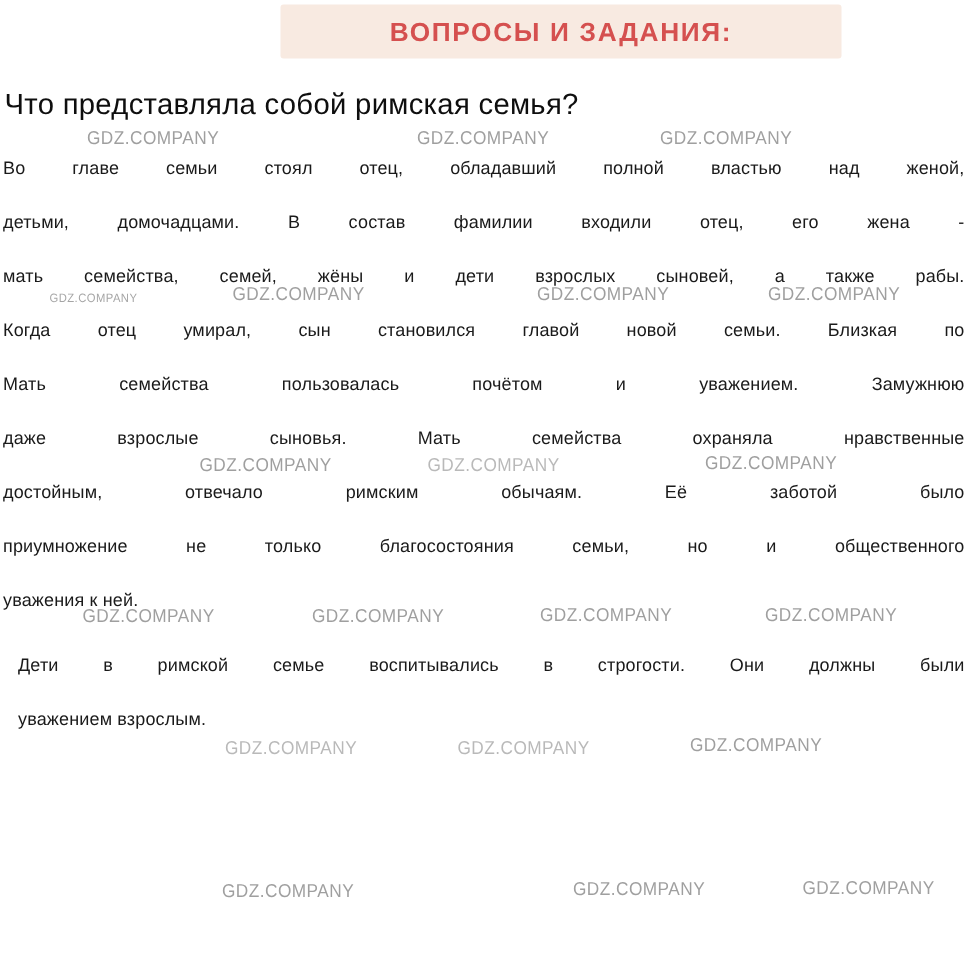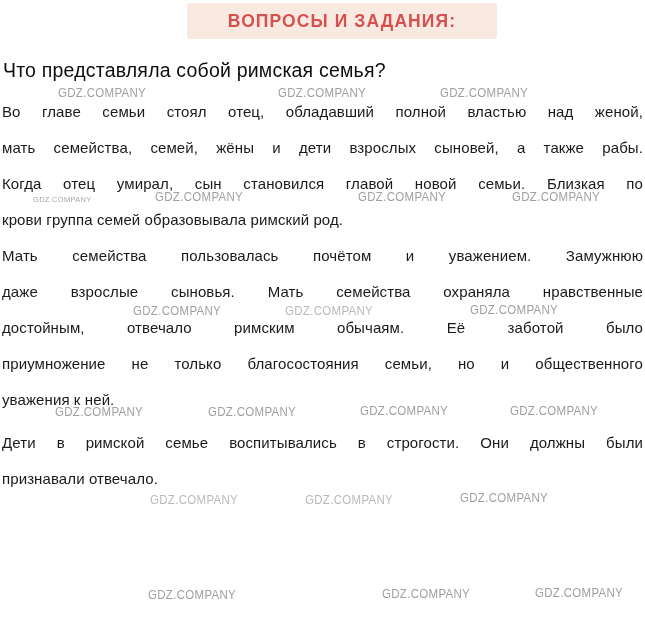--- a/index.html
+++ b/index.html
@@ -9,21 +9,21 @@
     height: 640px;
     background: #ffffff;
     overflow: hidden;
     font-family: "Liberation Sans", sans-serif;
   }
   
   .badge {
     position: absolute;
     left: 187px;
     top: 3px;
-    width: 310px;
+    width: 374px;
     height: 36px;
     background: #f8eae1;
     border-radius: 2px;
     display: flex;
     align-items: center;
     justify-content: center;
   }
   .badge-label {
     color: #d5504f;
     font-weight: bold;
@@ -44,25 +44,25 @@
     letter-spacing: 0.2px;
     white-space: nowrap;
   }
   
   .body {
     position: absolute;
     left: 2px;
     top: 94px;
     width: 641px;
     color: #1a1a1a;
-    font-size: 15px;
+    font-size: 12px;
     letter-spacing: 0.1px;
   }
   .para { margin: 0; }
-  .para-3 { margin-top: 7px; }
+  .para-3 { margin-top: 7px; margin-left: 10px; }
   .line {
     height: 36px;
     line-height: 36px;
   }
   .line.j {
     text-align: justify;
     text-align-last: justify;
   }
   .line.last { text-align: left; }
   
@@ -86,34 +86,34 @@
 
   <div class="badge">
     <span class="badge-label">ВОПРОСЫ И ЗАДАНИЯ:</span>
   </div>
 
   <h1 class="title">Что представляла собой римская семья?</h1>
 
   <div class="body">
     <div class="para">
       <div class="line j">Во главе семьи стоял отец, обладавший полной властью над женой,</div>
+      <div class="line j">детьми, домочадцами. В состав фамилии входили отец, его жена -</div>
       <div class="line j">мать семейства, семей, жёны и дети взрослых сыновей, а также рабы.</div>
       <div class="line j">Когда отец умирал, сын становился главой новой семьи. Близкая по</div>
-      <div class="line last">крови группа семей образовывала римский род.</div>
     </div>
     <div class="para">
       <div class="line j">Мать семейства пользовалась почётом и уважением. Замужнюю</div>
       <div class="line j">даже взрослые сыновья. Мать семейства охраняла нравственные</div>
       <div class="line j">достойным, отвечало римским обычаям. Её заботой было</div>
       <div class="line j">приумножение не только благосостояния семьи, но и общественного</div>
       <div class="line last">уважения к ней.</div>
     </div>
     <div class="para para-3">
       <div class="line j">Дети в римской семье воспитывались в строгости. Они должны были</div>
-      <div class="line last">признавали отвечало.</div>
+      <div class="line last">уважением взрослым.</div>
     </div>
   </div>
 
   <span class="wm" style="left:58px;  top:86px;">GDZ.COMPANY</span>
   <span class="wm" style="left:278px; top:86px;">GDZ.COMPANY</span>
   <span class="wm" style="left:440px; top:86px;">GDZ.COMPANY</span>
 
   <span class="wm wm-sm" style="left:33px;  top:194px;">GDZ.COMPANY</span>
   <span class="wm" style="left:155px; top:190px;">GDZ.COMPANY</span>
   <span class="wm" style="left:358px; top:190px;">GDZ.COMPANY</span>

